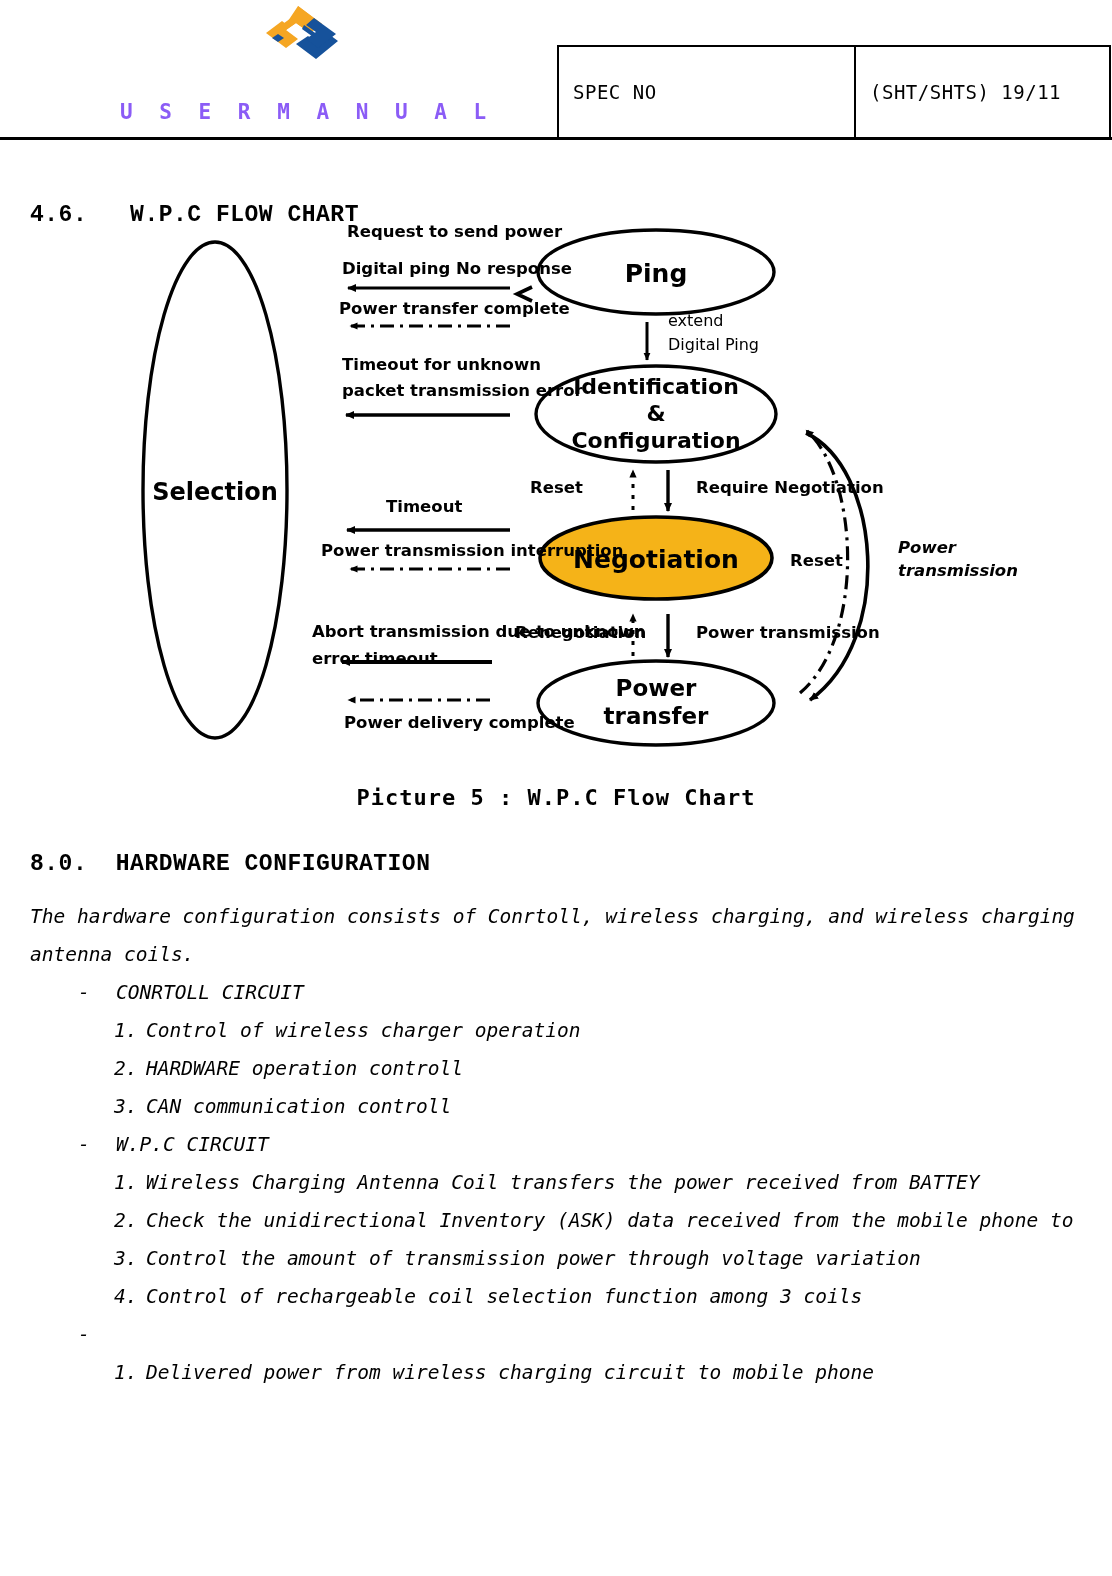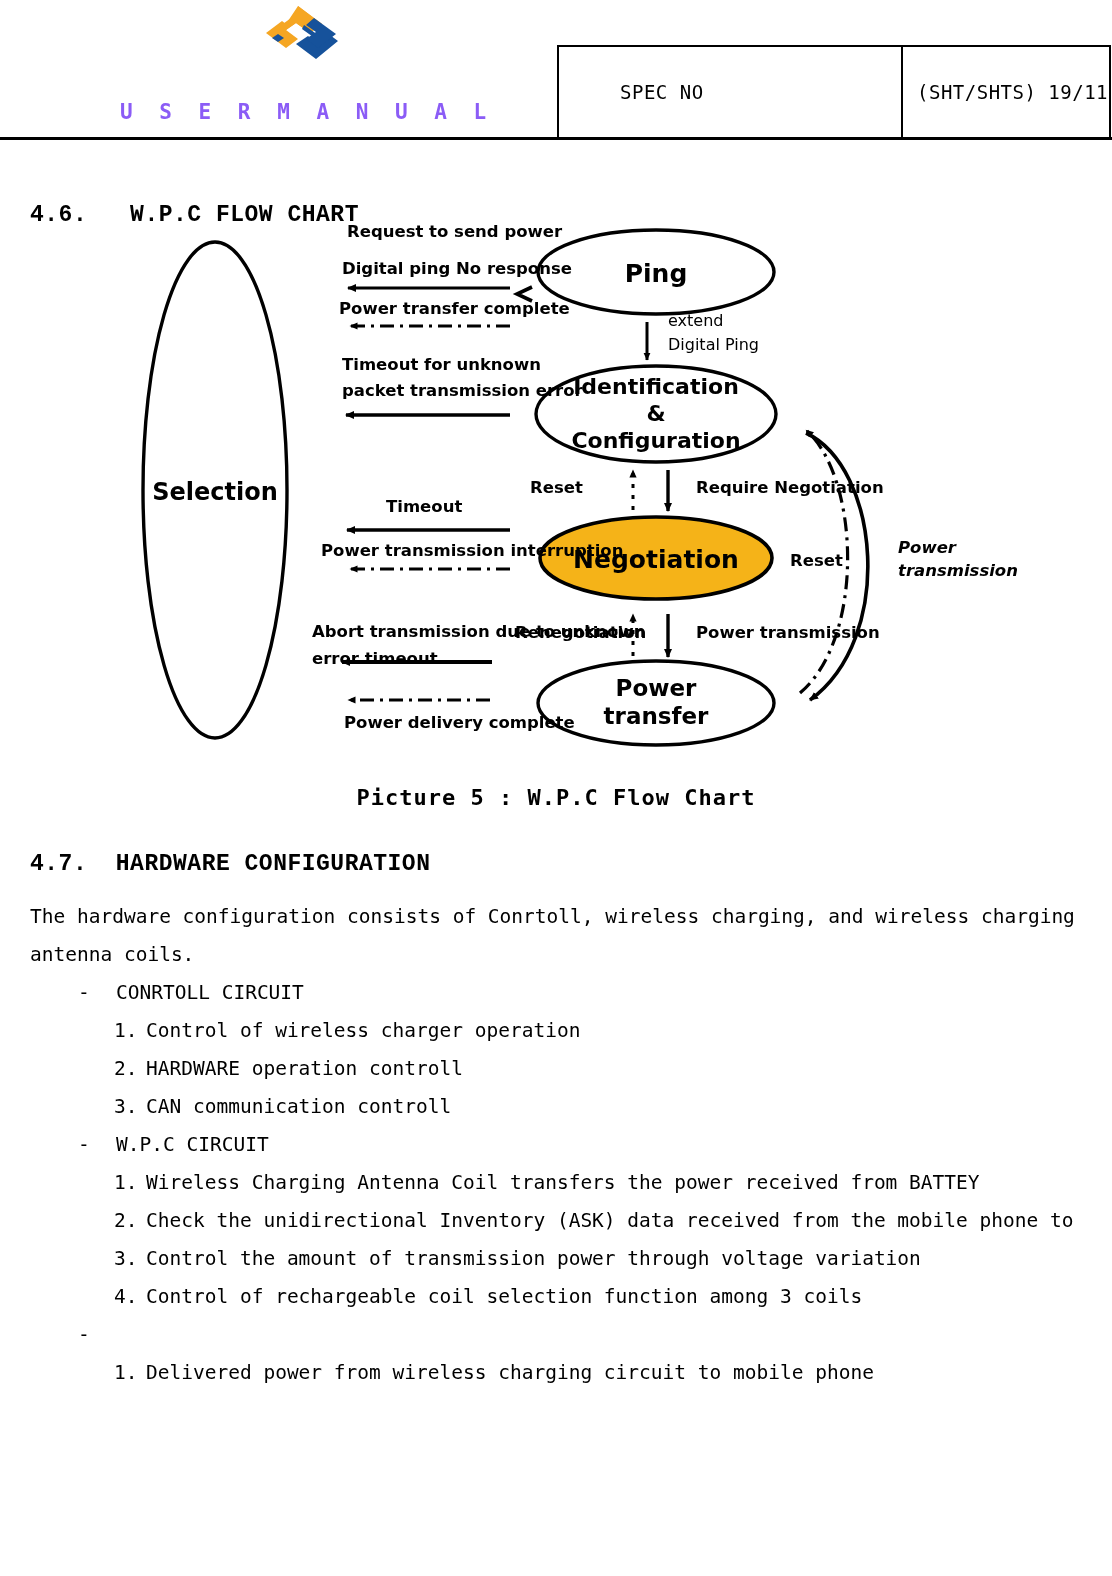--- a/index.html
+++ b/index.html
@@ -43,21 +43,20 @@
   .header-table {
     position: absolute;
     left: 557px;
     top: 45px;
     width: 554px;
     height: 92px;
     border: 2px solid #000;
     border-bottom: none;
     box-sizing: border-box;
     display: flex;
-    padding-left: 47px;
   }
   .header-cell {
     display: flex;
     align-items: center;
     box-sizing: border-box;
     font-family: "DejaVu Sans Mono", monospace;
     font-size: 19px;
     letter-spacing: 0.5px;
   }
   .header-cell.spec {
@@ -128,20 +127,21 @@
   
   .body-text {
     position: absolute;
     left: 30px;
     top: 758px;
     width: 1050px;
     font-family: "DejaVu Sans Mono", monospace;
     font-size: 19.5px;
     line-height: 38px;
     letter-spacing: 0px;
+    font-style: italic;
   }
   .lvl1 {
     display: flex;
     margin-left: 48px;
   }
   .lvl1-dash {
     width: 38px;
     flex: none;
   }
   .lvl2 {
@@ -265,21 +265,21 @@
       <path d="M686 215 C 760 250, 775 420, 690 482" fill="none" stroke="#000" stroke-width="3.6" marker-end="url(#ah)"></path>
 
       <path d="M680 475 C 745 420, 740 260, 686 212" fill="none" stroke="#000" stroke-width="3.2" stroke-dasharray="14,6,3,6" marker-end="url(#ahs)"></path>
       <text x="778" y="335" font-family="'DejaVu Sans',sans-serif" font-size="16.5" font-weight="700" font-style="italic">Power</text>
       <text x="778" y="358" font-family="'DejaVu Sans',sans-serif" font-size="16.5" font-weight="700" font-style="italic">transmission</text>
     </svg>
   </div>
 
   <div class="fig-caption">Picture 5 : W.P.C Flow Chart</div>
 
-  <h2 class="section-heading" id="sec47">4.7.  HARDWARE CONFIGURATION</h2>
+  <h2 class="section-heading" id="sec47">8.0.  HARDWARE CONFIGURATION</h2>
 
   <div class="body-text">
 
     <div class="para-line">The hardware configuration consists of Conrtoll, wireless charging, and wireless charging</div>
     <div class="para-line">antenna coils.</div>
 
     <div class="lvl1">
       <span class="lvl1-dash">-</span>
       <span>CONRTOLL CIRCUIT</span>
     </div>

